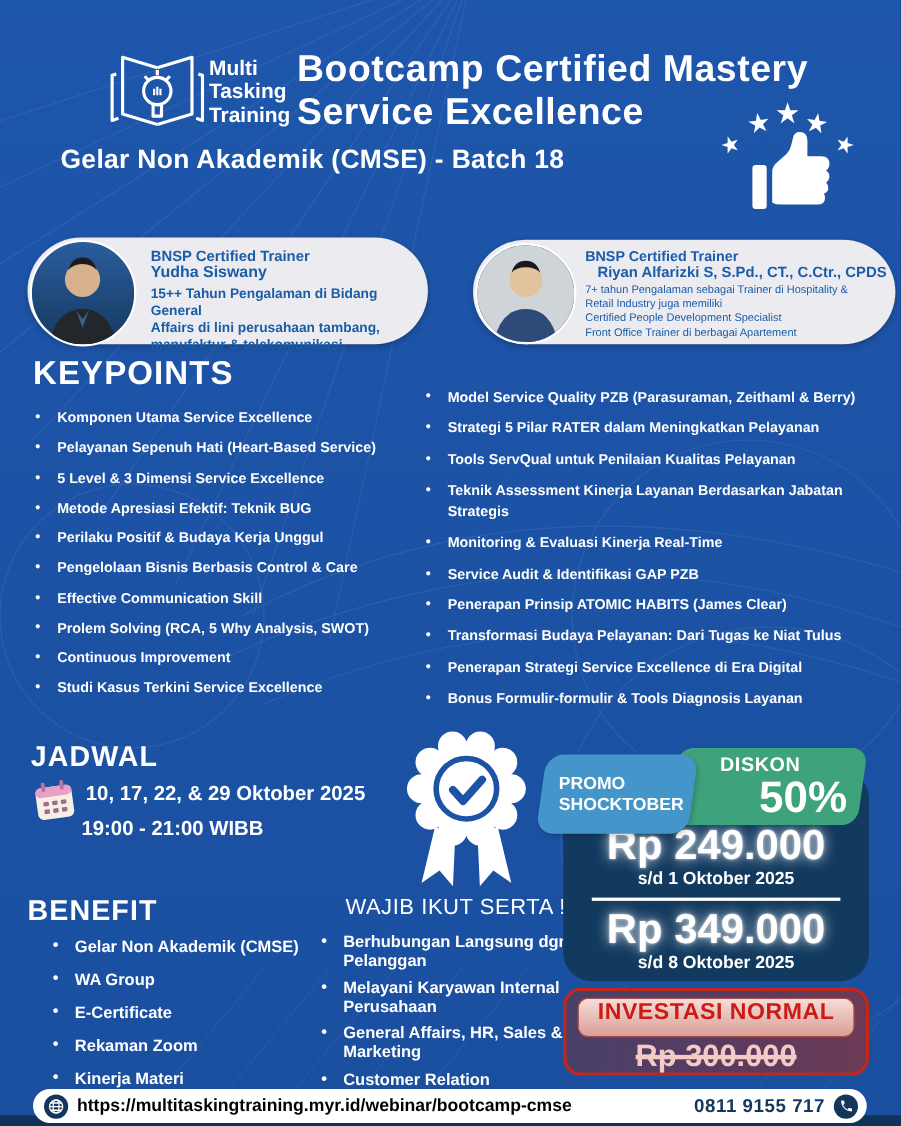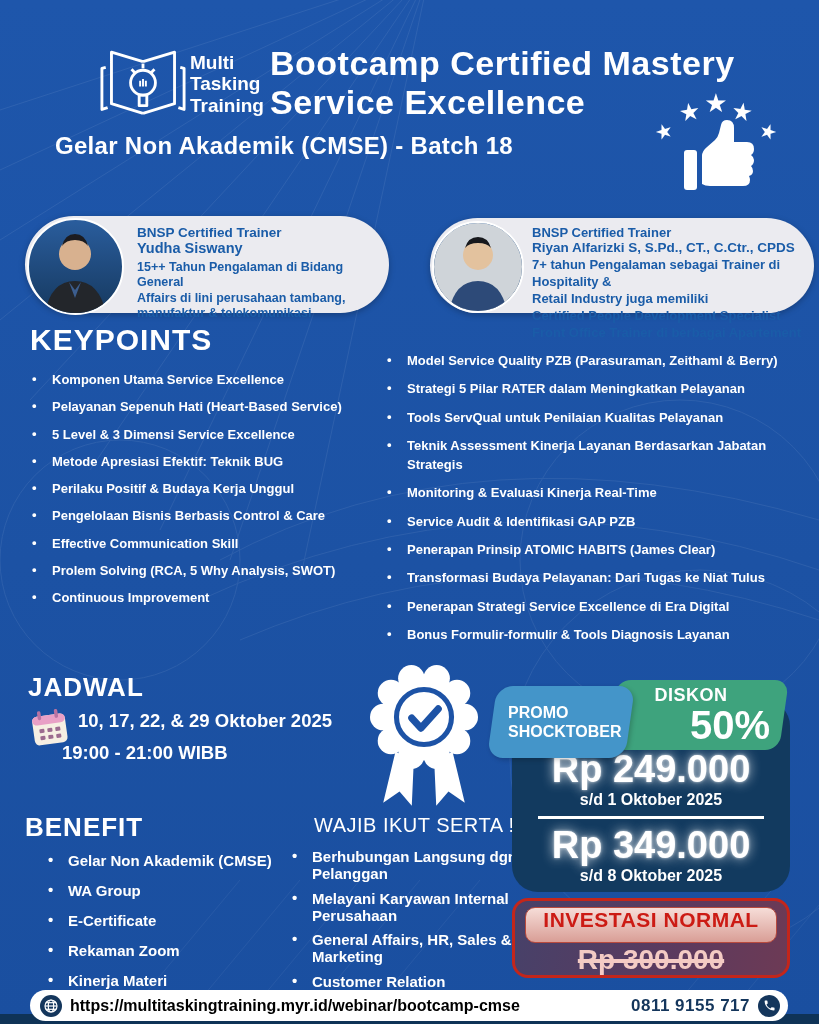--- a/index.html
+++ b/index.html
@@ -22,35 +22,35 @@
   .photo1{left:27px;top:218px;width:93px;height:93px;}
   .photo2{left:432px;top:221px;width:88px;height:88px;}
   .photo svg{display:block;}
   .card-body1{position:absolute;left:112px;top:9px;right:10px;}
   .card-body2{position:absolute;left:102px;top:7px;right:8px;}
   .t-role{font-weight:700;}
   .card1 .t-role{font-size:13.5px;}
   .card1 .t-name{font-size:14.5px;font-weight:700;margin-bottom:4px;}
   .card1 .t-bio{font-size:12.5px;font-weight:700;line-height:1.22;}
   .card2 .t-role{font-size:13px;}
-  .card2 .t-name{font-size:13.5px;font-weight:700;margin-bottom:2px;}
-  .card2 .t-bio{font-size:13px;font-weight:700;line-height:1.3;}
+  .card2 .t-name{font-size:13.5px;font-weight:700;margin-bottom:2px;text-align:right;}
+  .card2 .t-bio{font-size:10px;font-weight:400;line-height:1.3;}
   
   .kp-heading{left:30px;top:323px;font-size:30px;font-weight:700;letter-spacing:1px;}
   ul.blist{list-style:none;margin:0;padding:0;}
   ul.blist li{position:relative;padding-left:22px;font-weight:700;}
   ul.blist li::before{content:"•";position:absolute;left:2px;top:-1px;}
   .kp-left{left:30px;top:372px;width:345px;}
   .kp-left li{font-size:13px;line-height:1.25;margin-bottom:11px;}
   .kp-right{left:385px;top:352px;width:428px;}
   .kp-right li{font-size:13px;line-height:1.45;margin-bottom:9.5px;}
   
   .jadwal-heading{left:28px;top:672px;font-size:26px;font-weight:700;letter-spacing:1px;}
   .jadwal-date{left:78px;top:710px;font-size:18.5px;font-weight:700;}
-  .jadwal-time{left:62px;top:742px;font-size:18.5px;font-weight:700;}
+  .jadwal-time{left:74px;top:742px;font-size:18.5px;font-weight:700;}
   .cal{left:28px;top:706px;}
   
   .price-panel{left:512px;top:700px;width:278px;height:192px;background:#123A5F;border-radius:26px;
     display:flex;flex-direction:column;align-items:center;padding-top:50px;box-sizing:border-box;z-index:1;}
   .glow{text-shadow:0 0 12px rgba(255,255,255,.85),0 0 3px rgba(255,255,255,.7);}
   .price-big{font-size:38px;font-weight:700;line-height:1;}
   .price-until{font-size:16px;font-weight:700;margin-top:3px;}
   .price-div{width:226px;height:3px;background:#fff;margin:7px 0;}
   .badge-blue{left:492px;top:686px;width:138px;height:72px;background:#4495C9;border-radius:16px;
     transform:skewX(-8deg);z-index:3;display:flex;align-items:center;box-shadow:2px 2px 5px rgba(0,0,0,.2);}
@@ -205,20 +205,21 @@
   <ul class="abs blist kp-left">
     <li>Komponen Utama Service Excellence</li>
     <li>Pelayanan Sepenuh Hati (Heart-Based Service)</li>
     <li>5 Level &amp; 3 Dimensi Service Excellence</li>
     <li>Metode Apresiasi Efektif: Teknik BUG</li>
     <li>Perilaku Positif &amp; Budaya Kerja Unggul</li>
     <li>Pengelolaan Bisnis Berbasis Control &amp; Care</li>
     <li>Effective Communication Skill</li>
     <li>Prolem Solving (RCA, 5 Why Analysis, SWOT)</li>
     <li>Continuous Improvement</li>
+    <li>Studi Kasus Terkini Service Excellence</li>
   </ul>
 
   <ul class="abs blist kp-right">
     <li>Model Service Quality PZB (Parasuraman, Zeithaml &amp; Berry)</li>
     <li>Strategi 5 Pilar RATER dalam Meningkatkan Pelayanan</li>
     <li>Tools ServQual untuk Penilaian Kualitas Pelayanan</li>
     <li>Teknik Assessment Kinerja Layanan Berdasarkan Jabatan Strategis</li>
     <li>Monitoring &amp; Evaluasi Kinerja Real-Time</li>
     <li>Service Audit &amp; Identifikasi GAP PZB</li>
     <li>Penerapan Prinsip ATOMIC HABITS (James Clear)</li>

